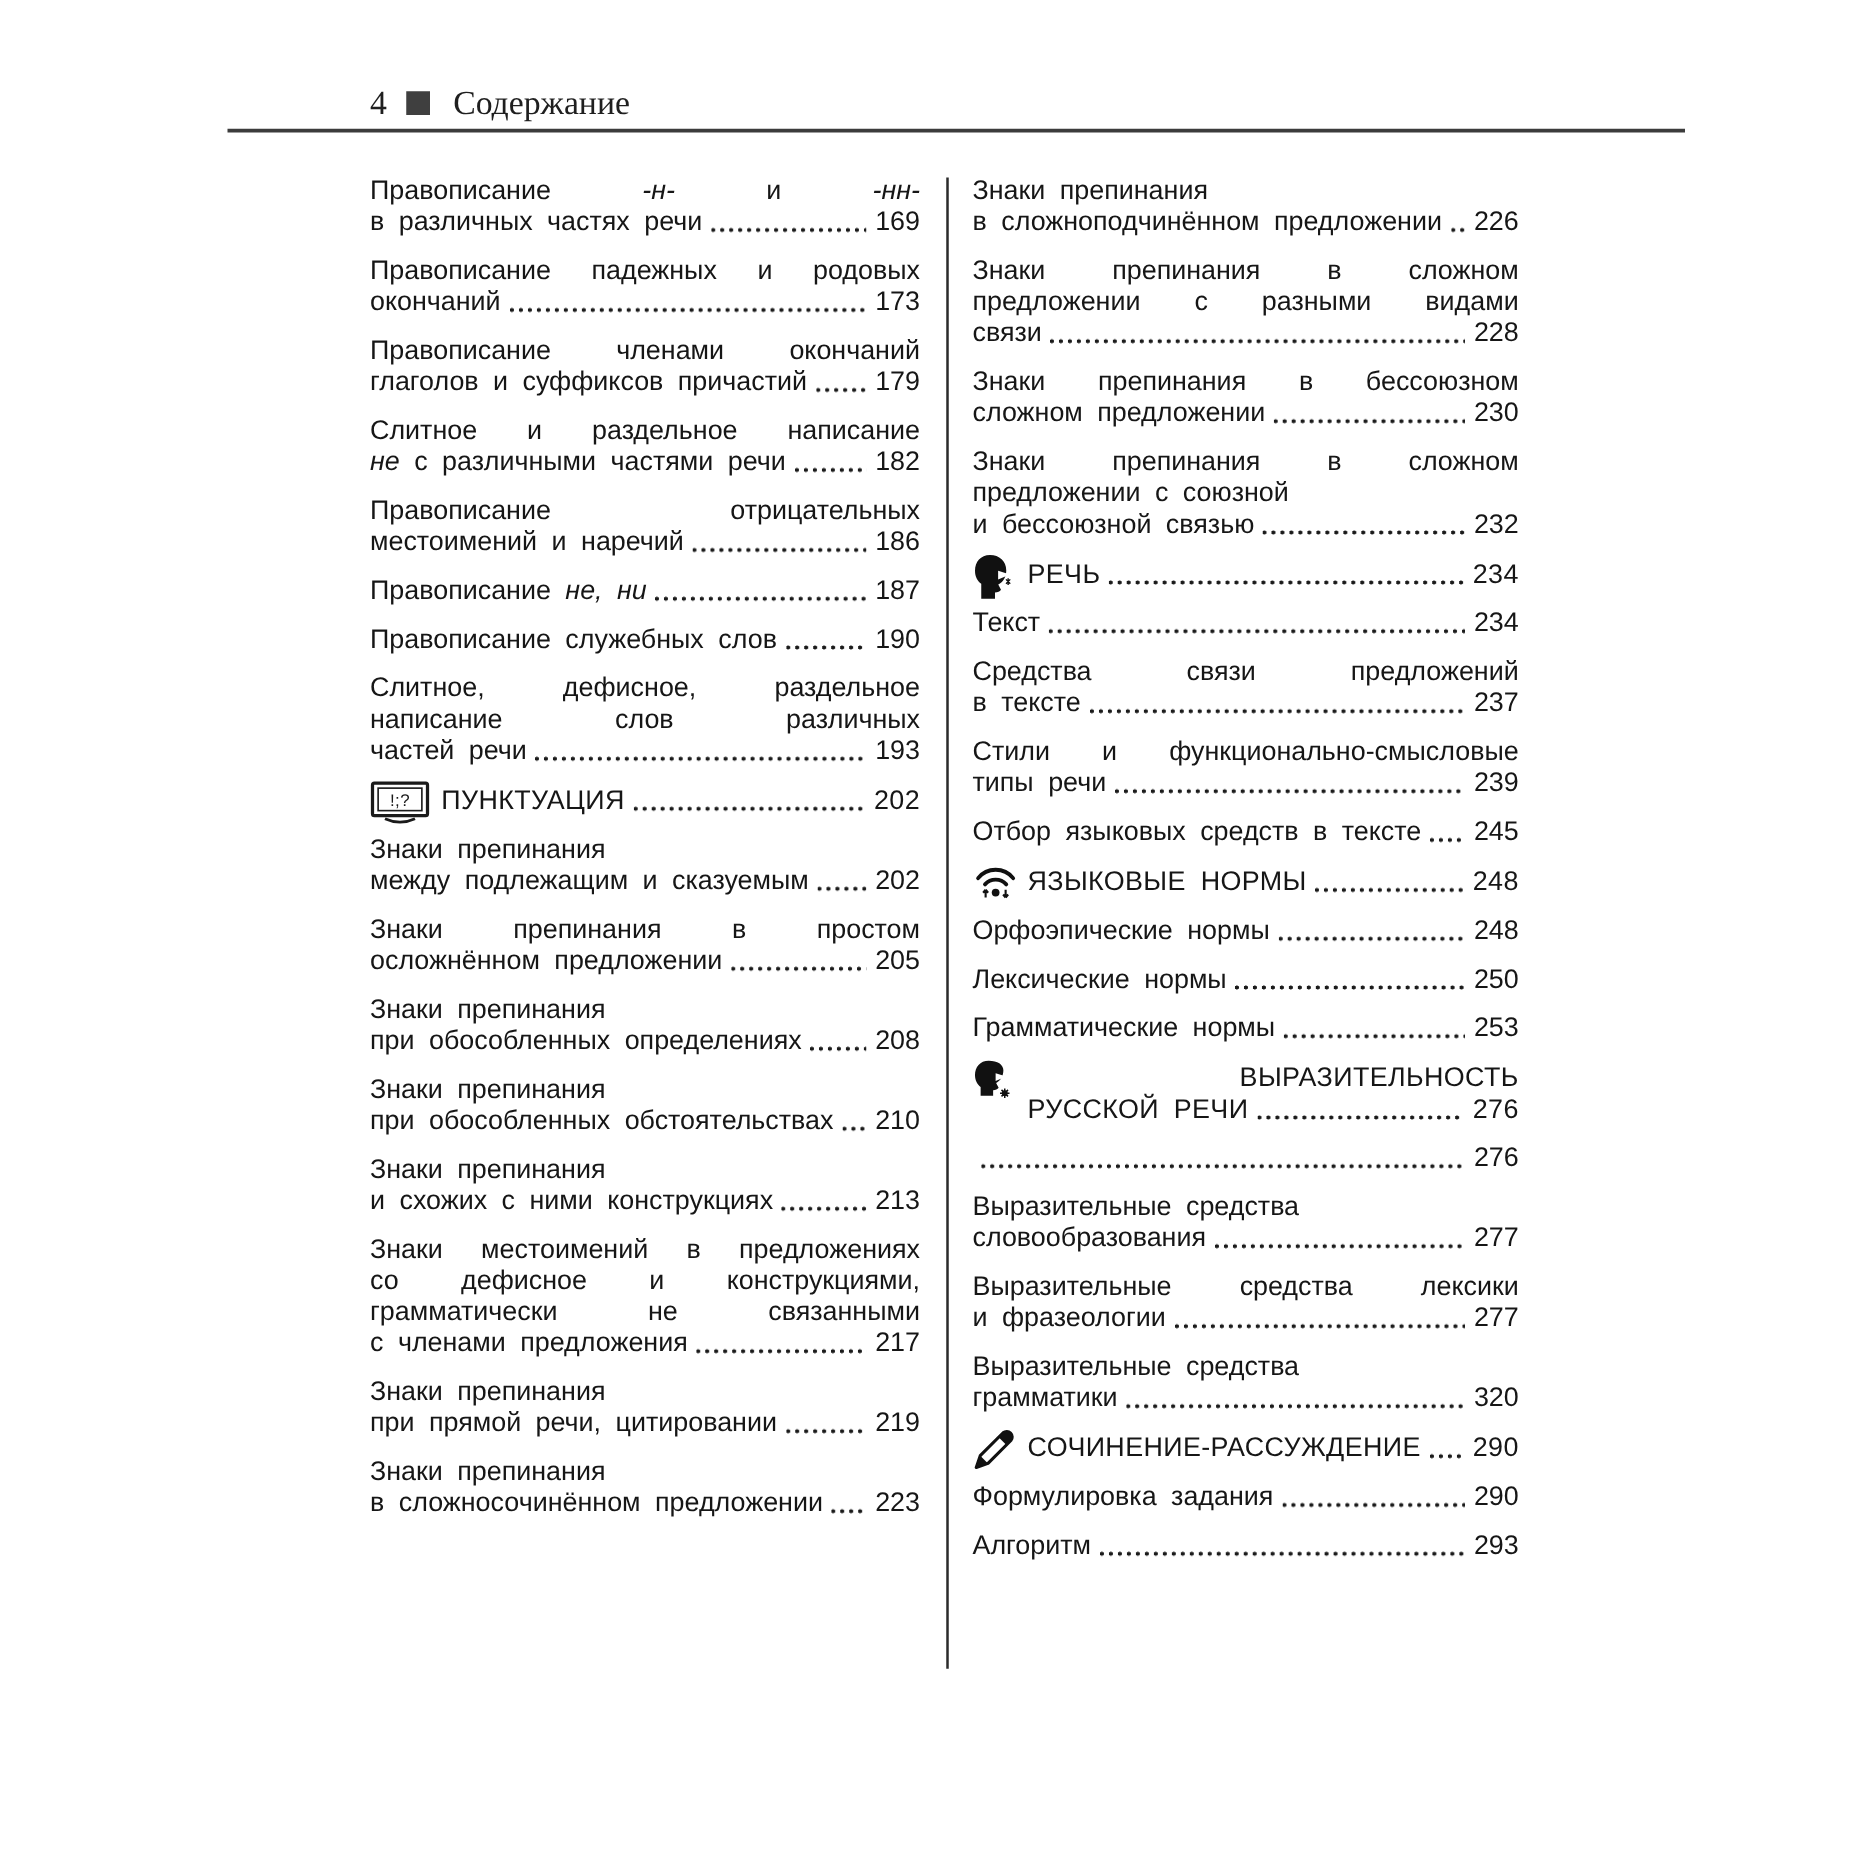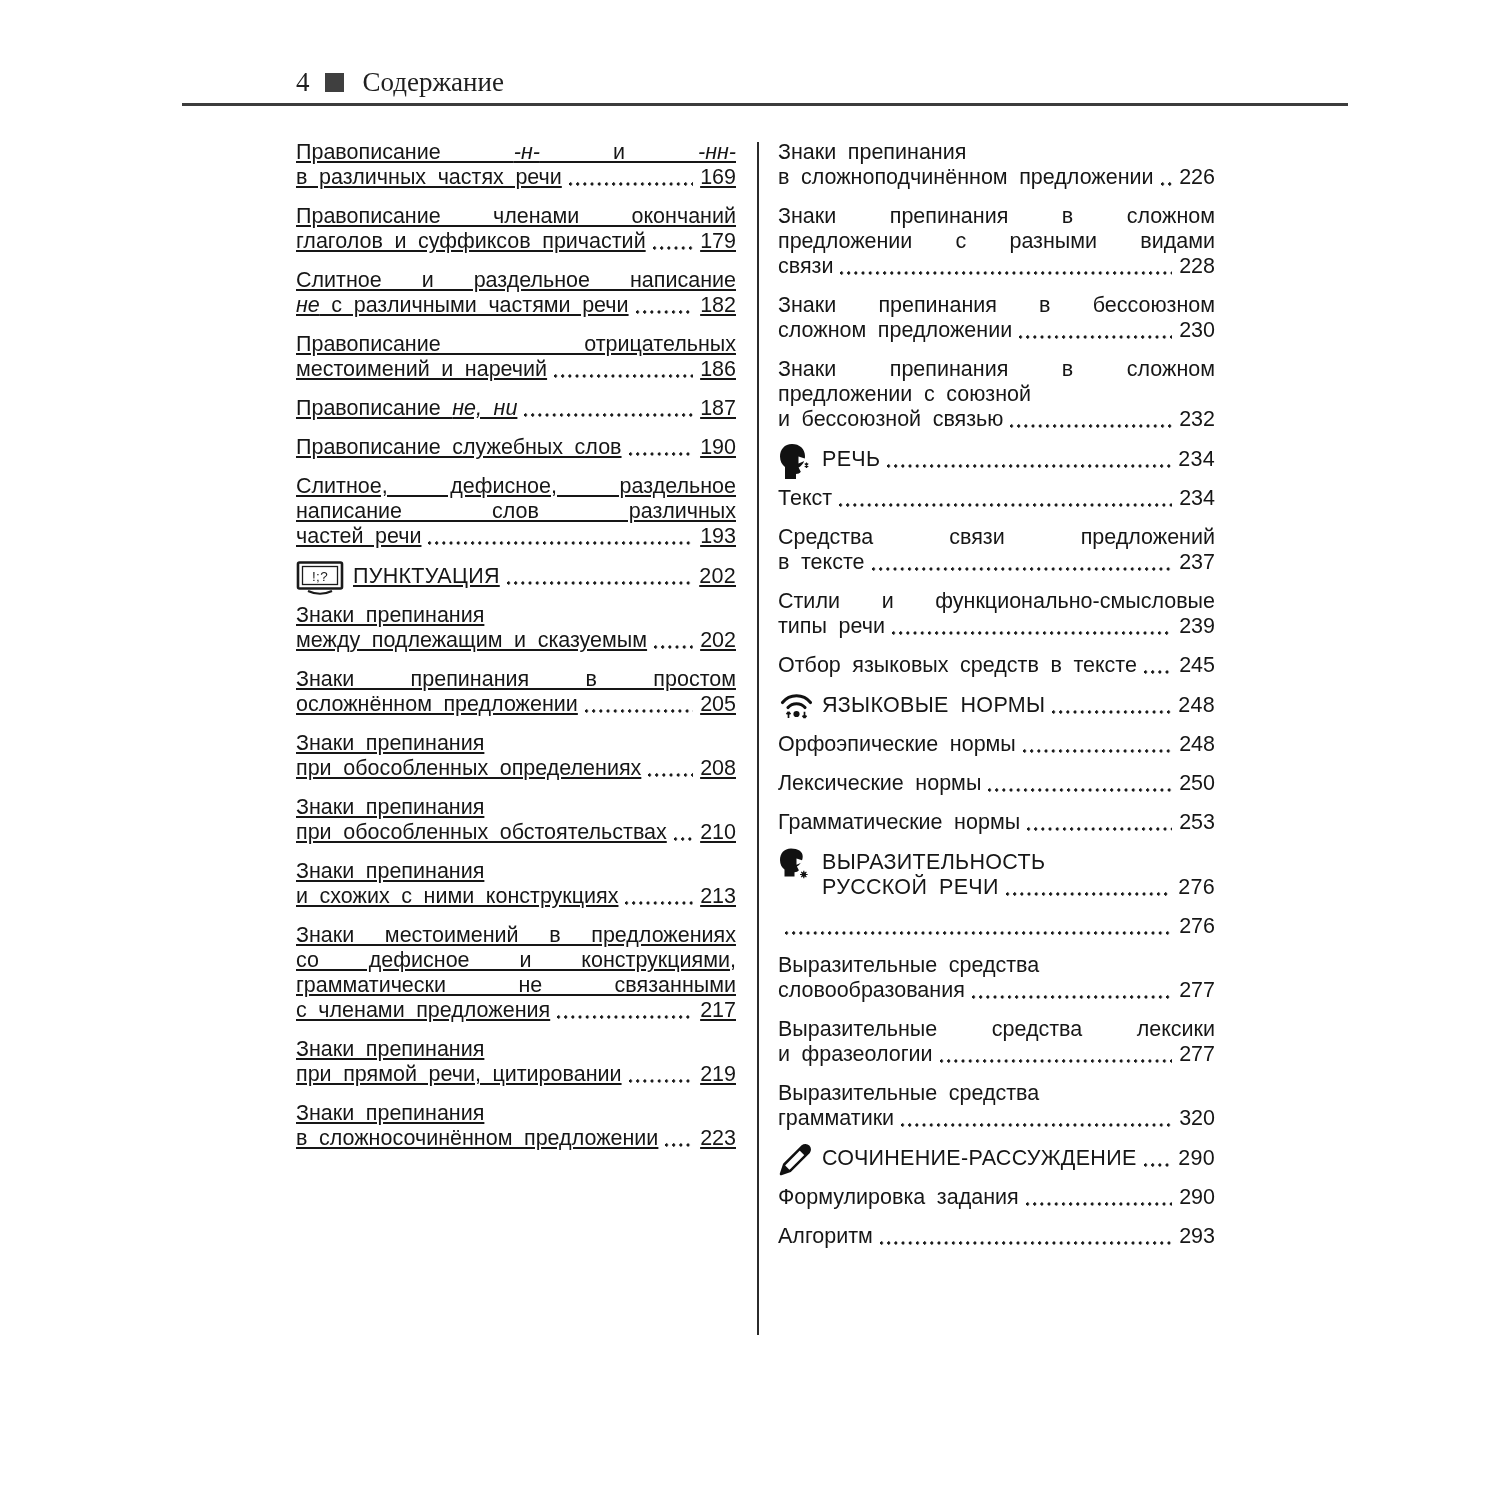--- a/index.html
+++ b/index.html
@@ -7,35 +7,35 @@
         font-family:"Liberation Sans",sans-serif;color:#161616;}
   
   .runhead{position:absolute;left:296px;top:64px;height:36px;display:flex;align-items:center;
            font-family:"Liberation Serif",serif;font-size:27px;color:#1f1f1f;}
   .runhead .pgno{margin-right:15px;}
   .runhead .sq{width:19px;height:19px;background:#3f3f3f;margin-right:19px;}
   .rule{position:absolute;left:182px;top:103px;width:1166px;height:3px;background:#3c3c3c;}
   .divider{position:absolute;left:757px;top:142px;width:2px;height:1193px;background:#2b2b2b;}
   
   .col{position:absolute;top:140px;font-size:21.5px;line-height:25px;}
-  .col.left{left:296px;width:440px;text-decoration:underline;}
+  .col.left{left:296px;width:440px;}
   .col.right{left:778px;width:437px;}
   .entry{margin-bottom:14px;}
   .entry:last-child{margin-bottom:0;}
   .line{word-spacing:0.26em;}
   .line.just{text-align:justify;text-align-last:justify;}
   .lastline{display:flex;align-items:baseline;}
   .lastline .t{word-spacing:0.26em;white-space:nowrap;}
   .dots{flex:1 1 auto;height:4px;align-self:flex-end;margin:0 7px 4px 7px;
         background-image:radial-gradient(circle at 1.5px 2px,#1b1b1b 1.45px,transparent 1.8px);
         background-size:7.2px 4px;background-repeat:repeat-x;background-position:left center;
         min-width:10px;}
   .num{white-space:nowrap;}
   
-  .section{position:relative;margin-top:15px;padding-left:44px;letter-spacing:0.3px;}
+  .section{position:relative;margin-top:15px;padding-left:44px;letter-spacing:0.3px;text-align:right;}
   .section.wide{padding-left:57px;}
   .section .icon{position:absolute;left:0;top:-4px;display:block;}
   i{font-style:italic;}
 </style>
 </head>
 <body>
 
 <div class="page">
 
   <div class="runhead">
@@ -49,20 +49,28 @@
   <div class="col left">
       <div class="entry">
         <div class="line just">Правописание <i>-н-</i> и <i>-нн-</i></div>
         <div class="lastline">
           <span class="t">в различных частях речи</span>
           <span class="dots"></span>
           <span class="num">169</span>
         </div>
       </div>
       <div class="entry">
+        <div class="line just">Правописание падежных и родовых</div>
+        <div class="lastline">
+          <span class="t">окончаний</span>
+          <span class="dots"></span>
+          <span class="num">173</span>
+        </div>
+      </div>
+      <div class="entry">
         <div class="line just">Правописание членами окончаний</div>
         <div class="lastline">
           <span class="t">глаголов и суффиксов причастий</span>
           <span class="dots"></span>
           <span class="num">179</span>
         </div>
       </div>
       <div class="entry">
         <div class="line just">Слитное и раздельное написание</div>
         <div class="lastline">

